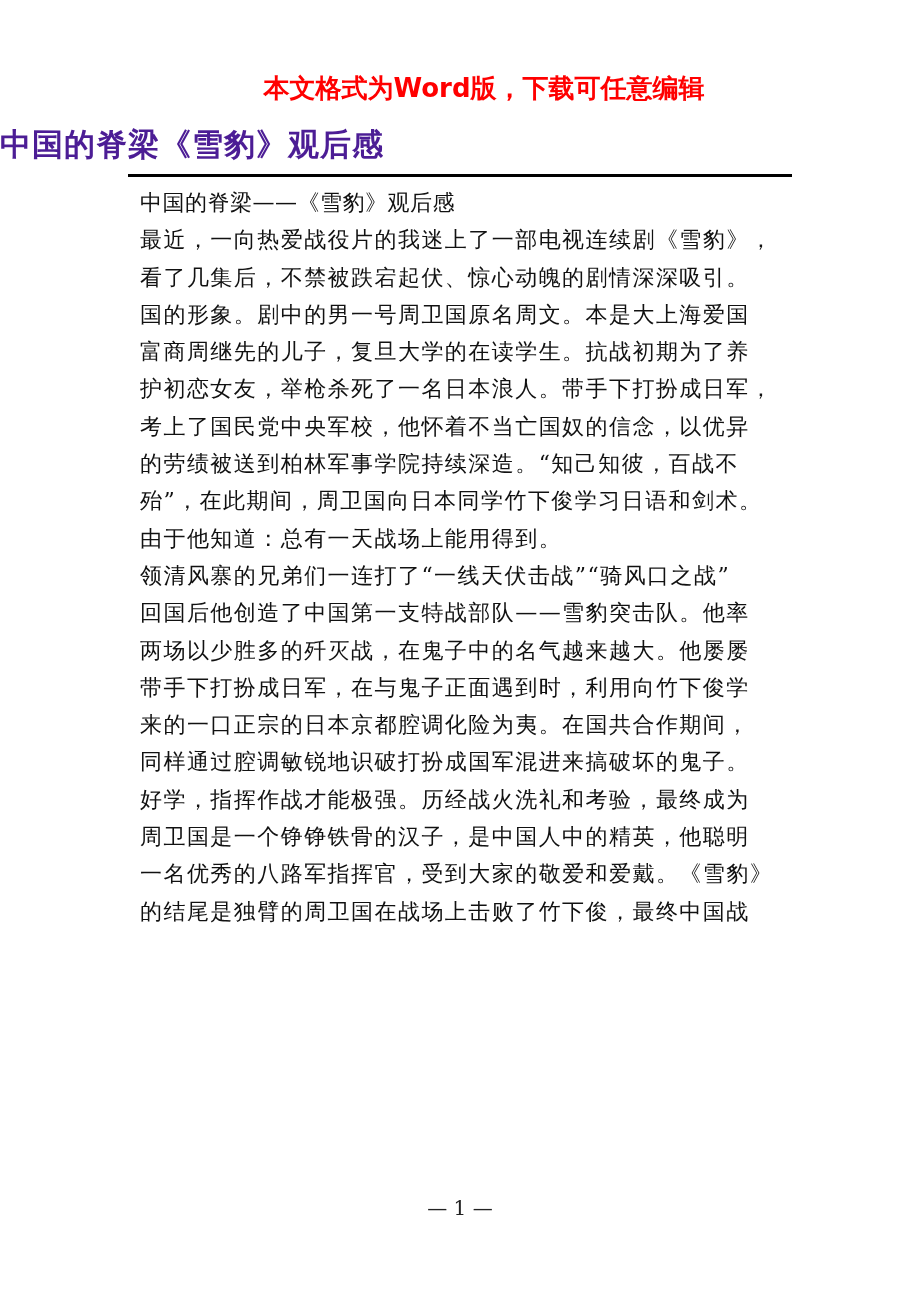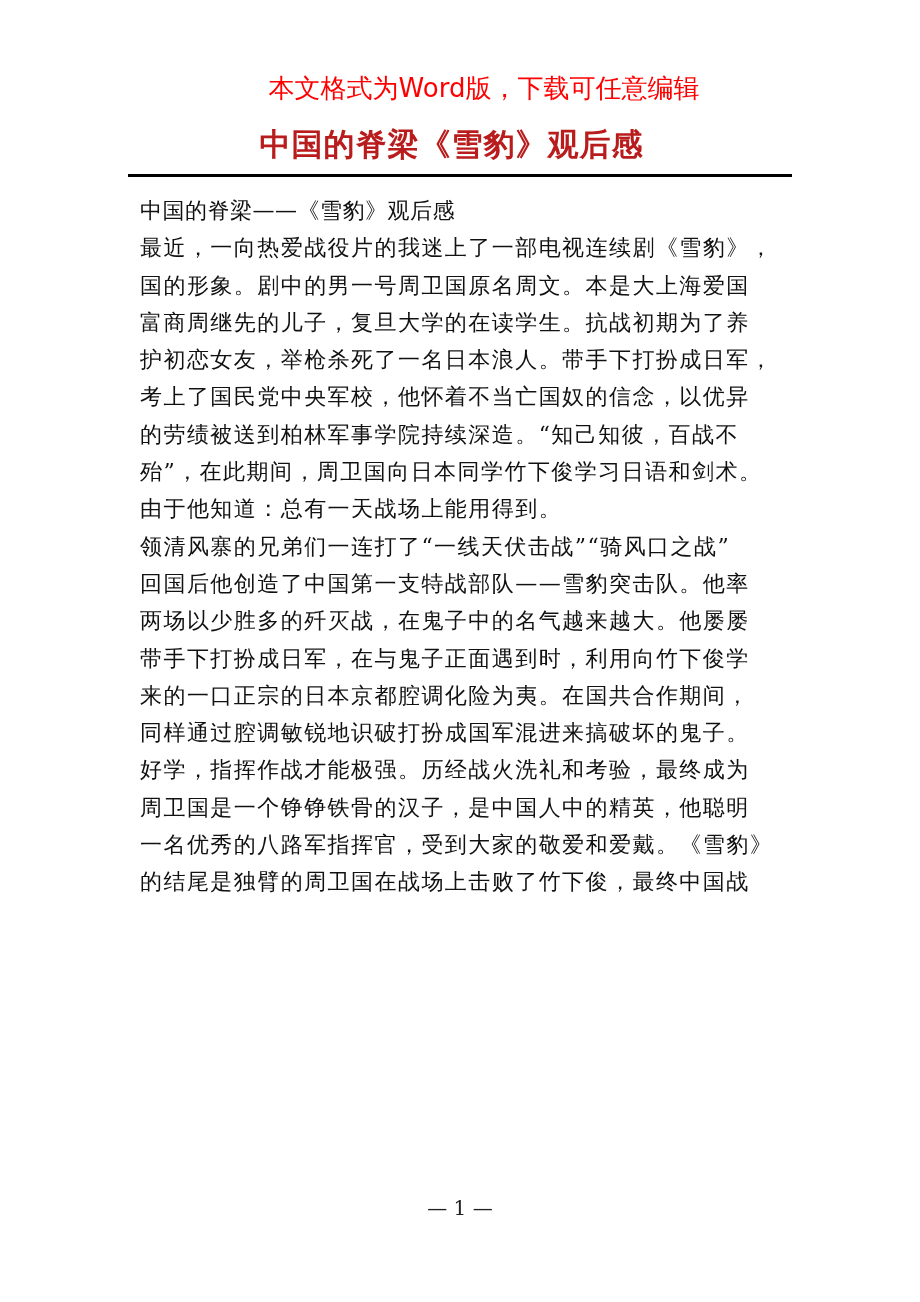--- a/index.html
+++ b/index.html
@@ -1,56 +1,57 @@
 <!DOCTYPE html>
 <html><head>
 <meta charset="utf-8">
 <style>
   html, body { margin: 0; padding: 0; background: #ffffff; }
   body { width: 920px; height: 1302px; position: relative; overflow: hidden; }
   .page { position: absolute; left: 0; top: 0; width: 920px; height: 1302px; background: #fff; }
   .banner {
     position: absolute; left: 0; right: 0; top: 68px;
-    text-align: center; color: #ff0000; font-weight: normal;
+    text-align: center; color: #ff0000; font-weight: bold;
     font-size: 26px; line-height: 40px;
     font-family: "DejaVu Sans", "Liberation Sans", sans-serif;
     margin-left: 48px;
   }
   .doc-title {
     position: absolute; left: 0; right: 17px; top: 120px;
-    text-align: center; color: #b91c1c; font-weight: bold;
+    text-align: left; color: #4c1d95; font-weight: bold;
     font-size: 31px; line-height: 48px; letter-spacing: 1px;
     font-family: "DejaVu Sans", "Liberation Sans", sans-serif;
   }
   .rule {
     position: absolute; left: 128px; width: 664px; top: 174px; height: 3px; background: #000;
   }
   .body-text {
     position: absolute; left: 140px; top: 184px; width: 660px;
     font-family: "DejaVu Serif", "Liberation Serif", serif;
     font-size: 22px; color: #111; line-height: 37.3px;
   }
   .line { white-space: nowrap; height: 37.3px; letter-spacing: 1.45px; }
-  .line.subtitle { letter-spacing: 0.5px; margin-top: 8px; }
+  .line.subtitle { letter-spacing: 0.5px; }
   .footer {
     position: absolute; left: 0; right: 0; top: 1196px; text-align: center;
     font-family: "DejaVu Serif", "Liberation Serif", serif; font-size: 20px; color: #222;
   }
 </style>
 </head>
 <body>
 
 <div class="page">
   <div class="banner">本文格式为Word版，下载可任意编辑</div>
   <div class="doc-title">中国的脊梁《雪豹》观后感</div>
   <div class="rule"></div>
 
   <div class="body-text">
     <div class="line subtitle">中国的脊梁——《雪豹》观后感</div>
     <div class="line">最近，一向热爱战役片的我迷上了一部电视连续剧《雪豹》，</div>
+    <div class="line">看了几集后，不禁被跌宕起伏、惊心动魄的剧情深深吸引。</div>
     <div class="line">国的形象。剧中的男一号周卫国原名周文。本是大上海爱国</div>
     <div class="line">富商周继先的儿子，复旦大学的在读学生。抗战初期为了养</div>
     <div class="line">护初恋女友，举枪杀死了一名日本浪人。带手下打扮成日军，</div>
     <div class="line">考上了国民党中央军校，他怀着不当亡国奴的信念，以优异</div>
     <div class="line">的劳绩被送到柏林军事学院持续深造。“知己知彼，百战不</div>
     <div class="line">殆”，在此期间，周卫国向日本同学竹下俊学习日语和剑术。</div>
     <div class="line">由于他知道：总有一天战场上能用得到。</div>
     <div class="line">领清风寨的兄弟们一连打了“一线天伏击战”“骑风口之战”</div>
     <div class="line">回国后他创造了中国第一支特战部队——雪豹突击队。他率</div>
     <div class="line">两场以少胜多的歼灭战，在鬼子中的名气越来越大。他屡屡</div>

